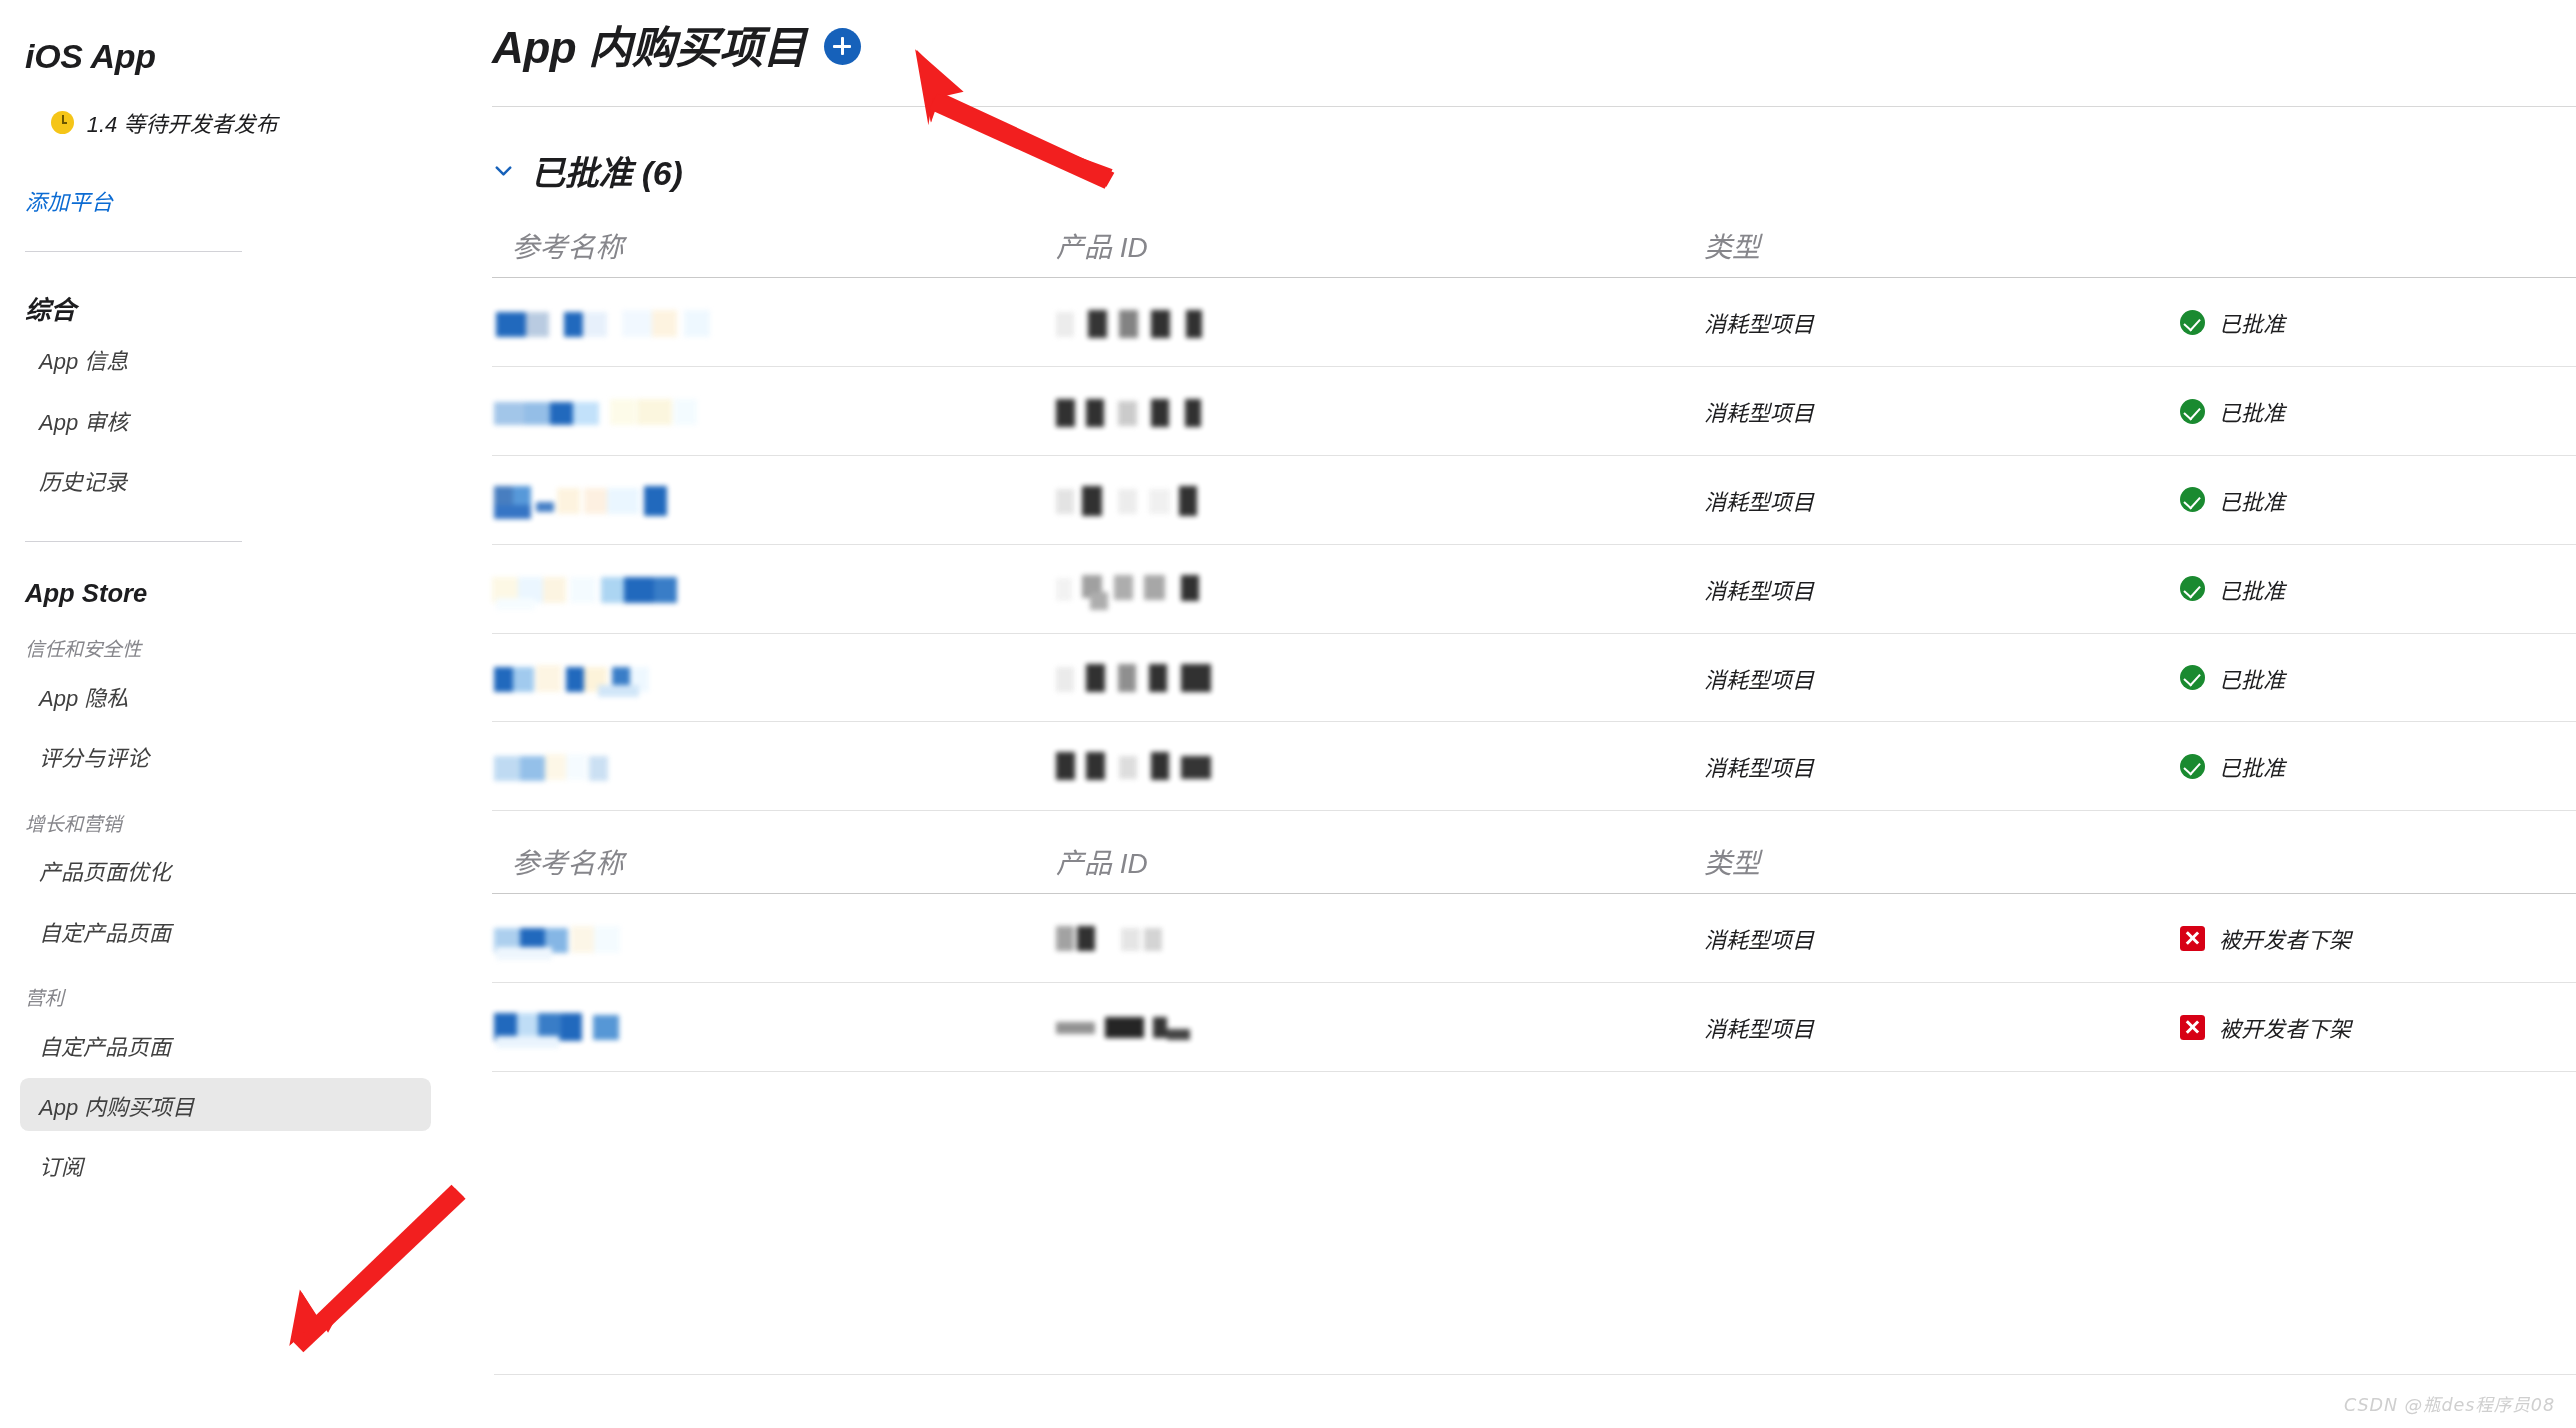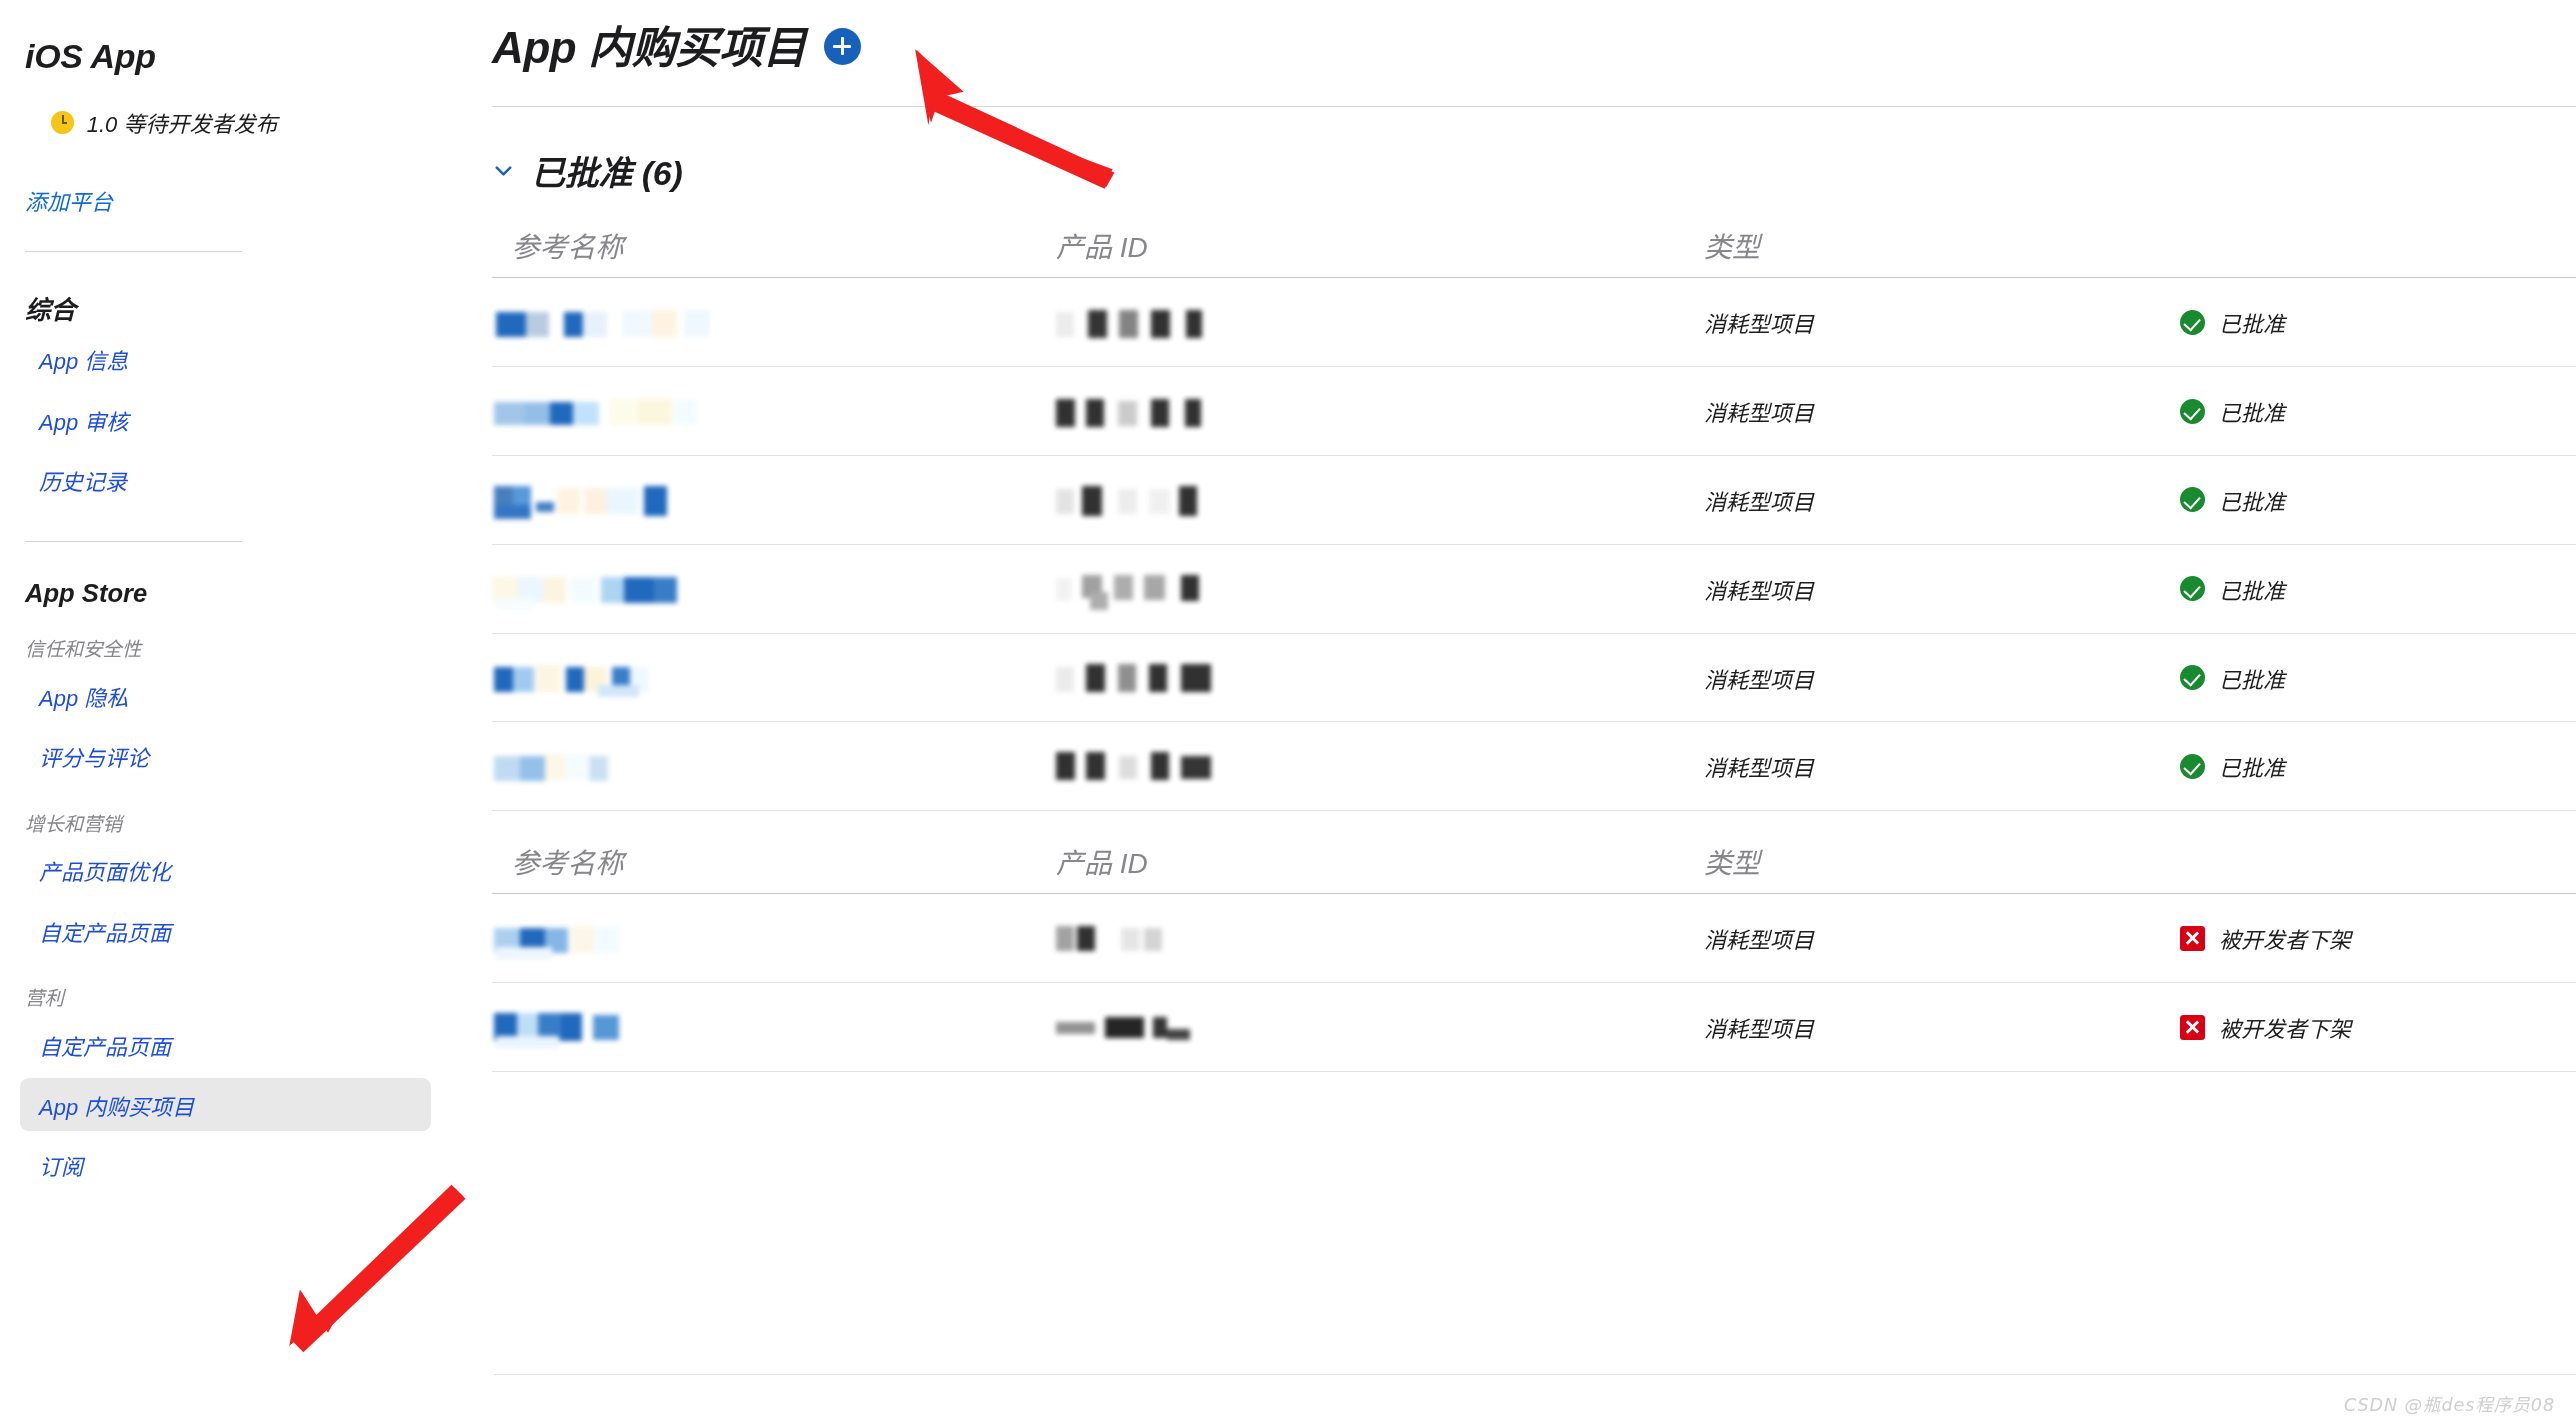--- a/index.html
+++ b/index.html
@@ -86,21 +86,21 @@
     color: #1d1d1f;
     margin-top: 37px;
   }
   .sb-section-label {
     font-size: 19.4px;
     color: #86868b;
     margin-top: 25px;
   }
   .sb-item {
     font-size: 22px;
-    color: #1d4ed8;
+    color: #404040;
     padding: 10.6px 16px 10.6px 19.4px;
     margin-left: -5.3px;
     margin-top: 7px;
     border-radius: 8.8px;
     width: 411px;
     cursor: pointer;
     white-space: nowrap;
   }
   .sb-item.selected {
     background: #e8e8e8;
@@ -287,21 +287,21 @@
 </head>
 <body>
 
 <div id="root">
 
   <aside id="sidebar">
     <div class="sb-apptitle">iOS App</div>
 
     <div class="sb-version-row">
       <span class="status-dot-yellow"></span>
-      <span class="sb-version-text">1.0 等待开发者发布</span>
+      <span class="sb-version-text">1.4 等待开发者发布</span>
     </div>
 
     <div class="sb-link">添加平台</div>
 
     <div class="sb-divider"></div>
 
     
     <div class="sb-group-title">综合</div>
     <div class="sb-item">App 信息</div>
     <div class="sb-item">App 审核</div>

